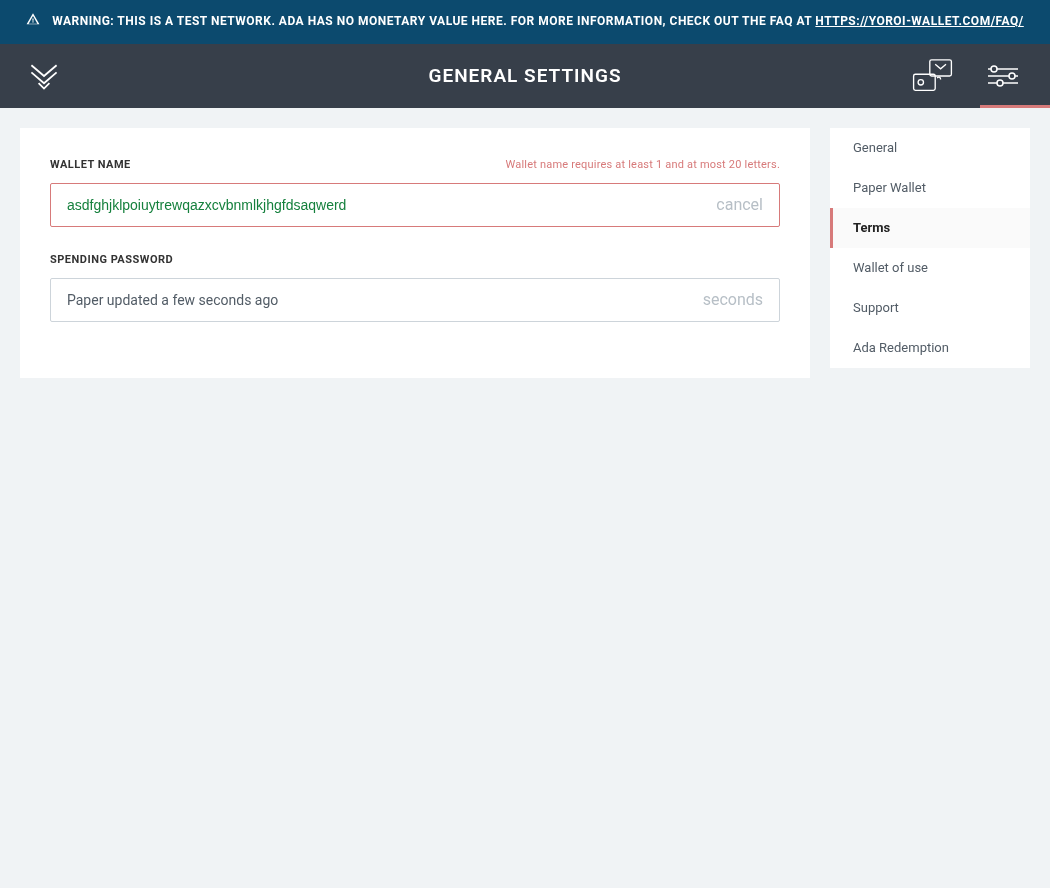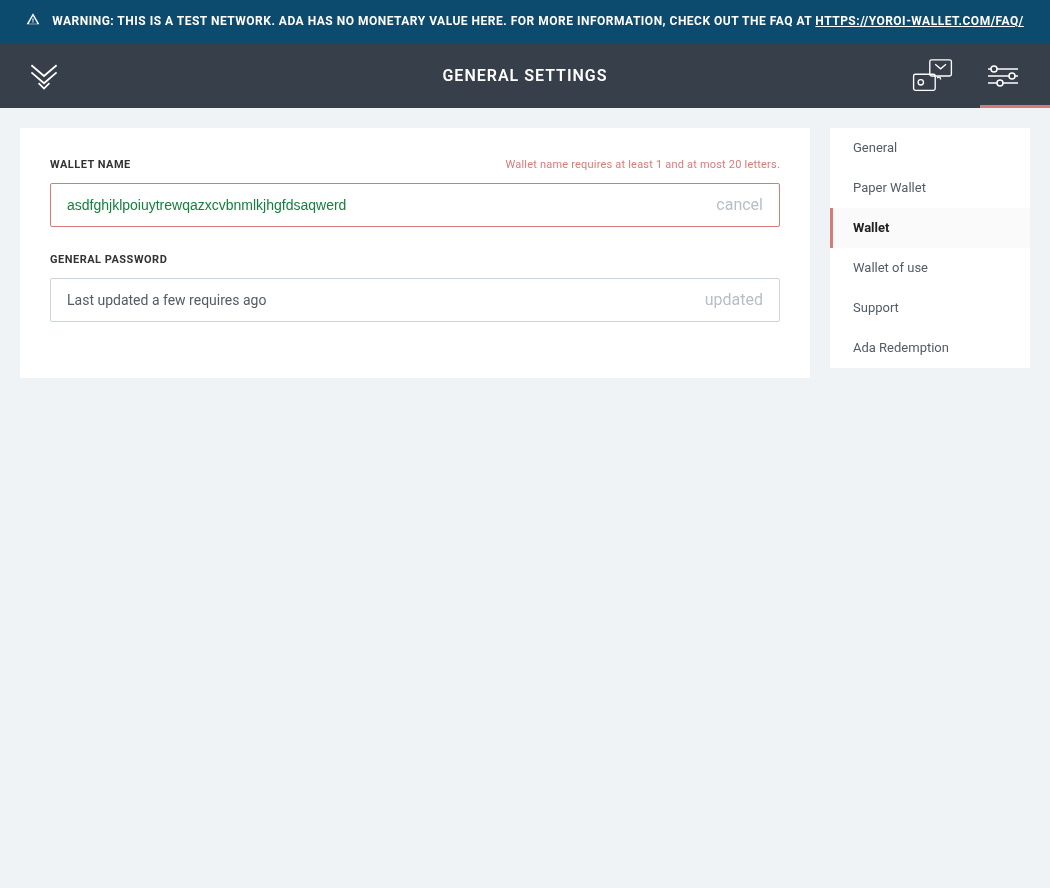--- a/index.html
+++ b/index.html
@@ -27,21 +27,21 @@
     display: flex;
     align-items: center;
     padding: 0 25px 0 25px;
     position: relative;
   }
   .topbar-title {
     position: absolute;
     left: 0; right: 0;
     text-align: center;
     color: #fff;
-    font-size: 16px;
+    font-size: 19px;
     font-weight: 600;
     letter-spacing: 1px;
     pointer-events: none;
   }
   .logo {
     width: 38px; height: 38px;
     display: flex; align-items: center; justify-content: center;
     position: relative; z-index: 1;
   }
   .topbar-right {
@@ -202,39 +202,39 @@
         <span class="field-error">Wallet name requires at least 1 and at most 20 letters.</span>
       </div>
       <div class="field-box error">
         <input type="text" value="asdfghjklpoiuytrewqazxcvbnmlkjhgfdsaqwerd" style="">
         <span class="field-action">cancel</span>
       </div>
     </div>
 
     <div class="field-group">
       <div class="field-label-row">
-        <span class="field-label">GENERAL PASSWORD</span>
+        <span class="field-label">SPENDING PASSWORD</span>
       </div>
       <div class="field-box">
-        <span class="field-static">Last updated a few requires ago</span>
-        <span class="field-action">updated</span>
+        <span class="field-static">Paper updated a few seconds ago</span>
+        <span class="field-action">seconds</span>
       </div>
     </div>
 
   </div>
 
   <div class="sidenav">
     <div class="sidenav-item">
       <span>General</span>
     </div>
     <div class="sidenav-item">
       <span>Paper Wallet</span>
     </div>
     <div class="sidenav-item active">
-      <span>Wallet</span>
+      <span>Terms</span>
     </div>
     <div class="sidenav-item">
       <span>Wallet of use</span>
     </div>
     <div class="sidenav-item">
       <span>Support</span>
     </div>
     <div class="sidenav-item">
       <span>Ada Redemption</span>
     </div>

